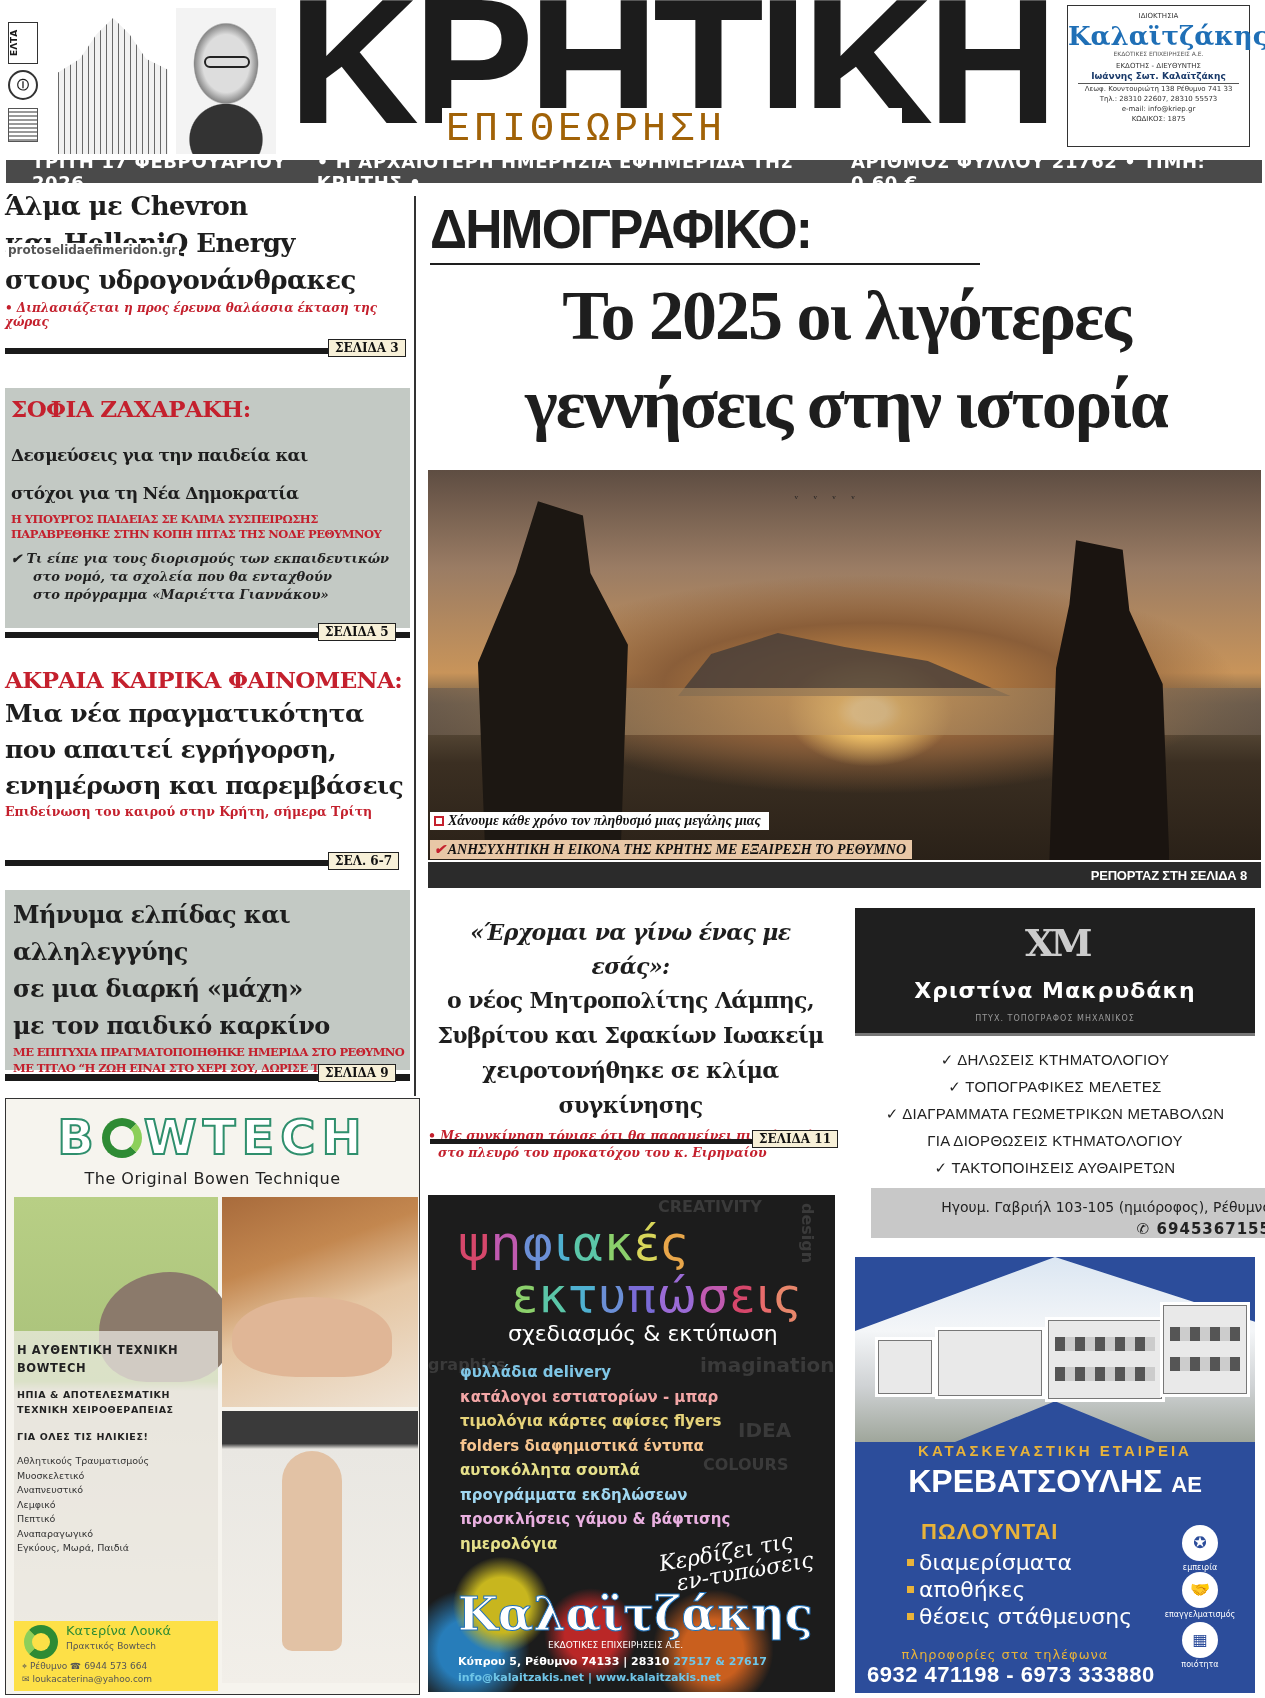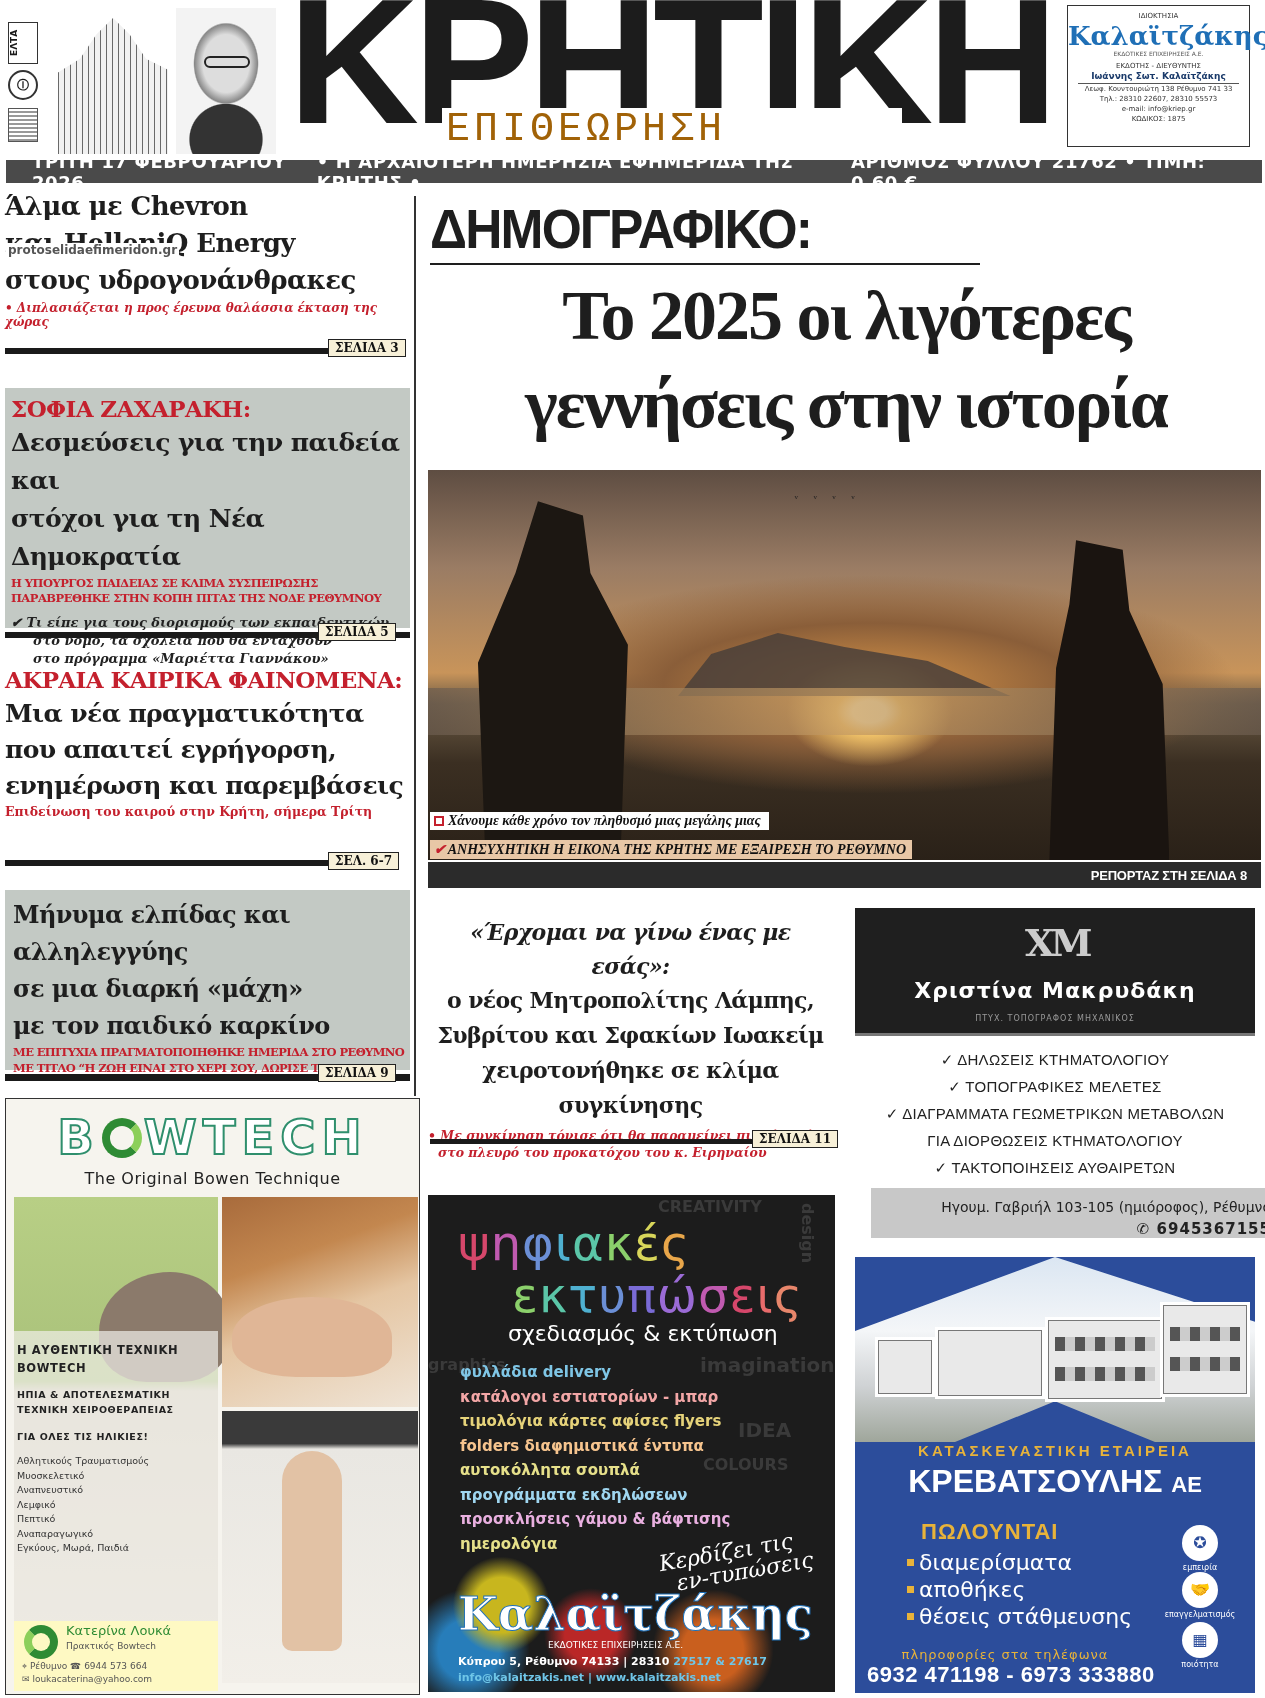--- a/index.html
+++ b/index.html
@@ -76,21 +76,21 @@
   .bt-logo { position:absolute; left:0; width:100%; top: 10px; text-align:center; font: 700 48px "DejaVu Sans", sans-serif; color: #fff; -webkit-text-stroke: 2px #2f8f6d; letter-spacing: 6px; }
   .bt-logo .o { display:inline-block; width:40px; height:40px; border-radius:50%; border: 8px solid #2e8b34; border-right-color: #8ccf5a; vertical-align: -4px; margin: 0 2px; -webkit-text-stroke:0; }
   .bt-tag { position:absolute; left:0; width:100%; top: 70px; text-align:center; font: 16px "DejaVu Sans", sans-serif; color: #222; letter-spacing: 0.5px; }
   .bt-photo-l { position:absolute; left: 8px; top: 98px; width: 204px; height: 485px; background: linear-gradient(180deg, #b8cf85 0, #a9c17a 38%, #d9d2c4 40%, #e9e2d8 100%); }
   .bt-photo-l .head { position:absolute; left:85px; top:75px; width:130px; height:110px; border-radius: 60% 50% 40% 40%; background: #8b7a6b; }
   .bt-overlay { position:absolute; left: 8px; top: 232px; width: 204px; height: 290px; background: rgba(240,238,232,.7); }
   .bt-overlay .t1 { font: 700 11.5px "DejaVu Sans", sans-serif; color: #222; letter-spacing: .6px; line-height: 18px; padding: 10px 0 0 3px; }
   .bt-overlay .t2 { font: 700 9.5px "DejaVu Sans", sans-serif; color: #222; letter-spacing: .6px; line-height: 15px; padding: 10px 0 0 3px; }
   .bt-overlay .t3 { font: 700 9.5px "DejaVu Sans", sans-serif; color: #222; letter-spacing: .6px; padding: 14px 0 0 3px; }
   .bt-overlay ul { list-style: none; font: 9.5px "DejaVu Sans", sans-serif; color: #333; line-height: 14.5px; padding: 12px 0 0 3px; }
-  .bt-contact { position:absolute; left: 8px; top: 522px; width: 204px; height: 70px; background: #fef9c3; }
+  .bt-contact { position:absolute; left: 8px; top: 522px; width: 204px; height: 70px; background: #fde047; }
   .bt-contact .swirl { position:absolute; left: 10px; top: 4px; width: 34px; height: 34px; border-radius: 50%; border: 8px solid #2e8b34; border-left-color:#8ccf5a; }
   .bt-contact .name { position:absolute; left: 52px; top: 2px; font: 13px "DejaVu Sans", sans-serif; color: #2e8b34; }
   .bt-contact .role { position:absolute; left: 52px; top: 20px; font: 9px "DejaVu Sans", sans-serif; color: #555; }
   .bt-contact .row { position:absolute; left: 8px; font: 9px "DejaVu Sans", sans-serif; color: #555; }
   .bt-photo-r1 { position:absolute; left: 216px; top: 98px; width: 196px; height: 210px; background: linear-gradient(160deg, #a86b3c 0, #c3874f 30%, #e5c6a3 55%, #efe4d6 100%); }
   .bt-photo-r1 .skin { position:absolute; left: 10px; top: 100px; width: 160px; height: 80px; background:#e0b696; border-radius: 50% 50% 30% 40%; }
   .bt-photo-r2 { position:absolute; left: 216px; top: 312px; width: 196px; height: 272px; background: linear-gradient(180deg, #3a3a3a 0 12%, #e9e7e2 14%, #f2efe9 100%); }
   .bt-photo-r2 .legs { position:absolute; left: 60px; top: 40px; width: 60px; height: 200px; background: #e2c2a5; border-radius: 30px 30px 10px 10px; }
 
   .ad-print { left: 428px; top: 1195px; width: 407px; height: 497px; background: #1c1c1c; overflow: hidden; }
@@ -176,21 +176,21 @@
     <div>στους υδρογονάνθρακες</div>
   </div>
   <div class="red-sub" style="font-size:12px;font-style:italic;margin-top:2px;">• Διπλασιάζεται η προς έρευνα θαλάσσια έκταση της χώρας</div>
   <div class="rule-bar" style="top:160px;width:325px;"></div>
   <div class="page-tag" style="left:323px;top:151px;">ΣΕΛΙΔΑ 3</div>
 </div>
 <div class="watermark">protoselidaefimeridon.gr</div>
 
 <div class="abs story-left gray" style="top:388px;height:240px;padding:6px 0 0 6px;">
   <div class="hl kicker" style="font-size:23px;line-height:30px;">ΣΟΦΙΑ ΖΑΧΑΡΑΚΗ:</div>
-  <div class="hl" style="font-size:25px;line-height:38px;">
+  <div class="hl" style="font-size:17px;line-height:38px;margin-top:12px;">
     <div>Δεσμεύσεις για την παιδεία και</div>
     <div>στόχοι για τη Νέα Δημοκρατία</div>
   </div>
   <div class="red-sub" style="font-size:11.5px;line-height:15px;letter-spacing:-0.5px;">
     <div>Η ΥΠΟΥΡΓΟΣ ΠΑΙΔΕΙΑΣ ΣΕ ΚΛΙΜΑ ΣΥΣΠΕΙΡΩΣΗΣ</div>
     <div>ΠΑΡΑΒΡΕΘΗΚΕ ΣΤΗΝ ΚΟΠΗ ΠΙΤΑΣ ΤΗΣ ΝΟΔΕ ΡΕΘΥΜΝΟΥ</div>
   </div>
   <div style="font:italic 700 13px 'DejaVu Serif',serif;line-height:18px;margin-top:8px;color:#222;">
     <div>✔ Τι είπε για τους διορισμούς των εκπαιδευτικών</div>
     <div style="padding-left:22px;">στο νομό, τα σχολεία που θα ενταχθούν</div>

